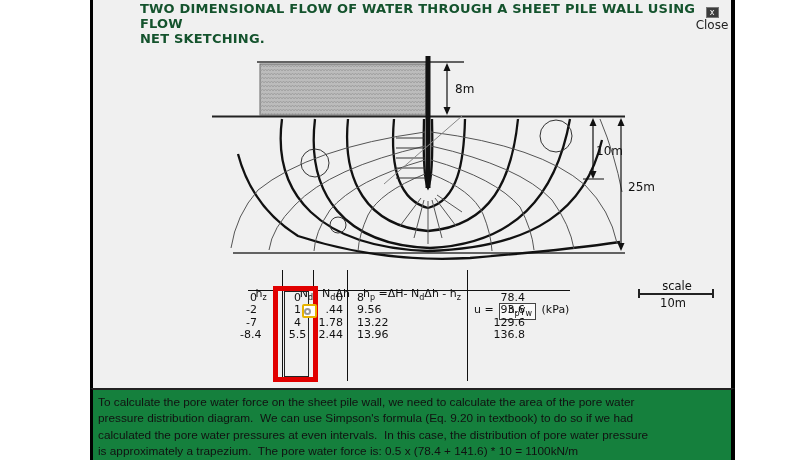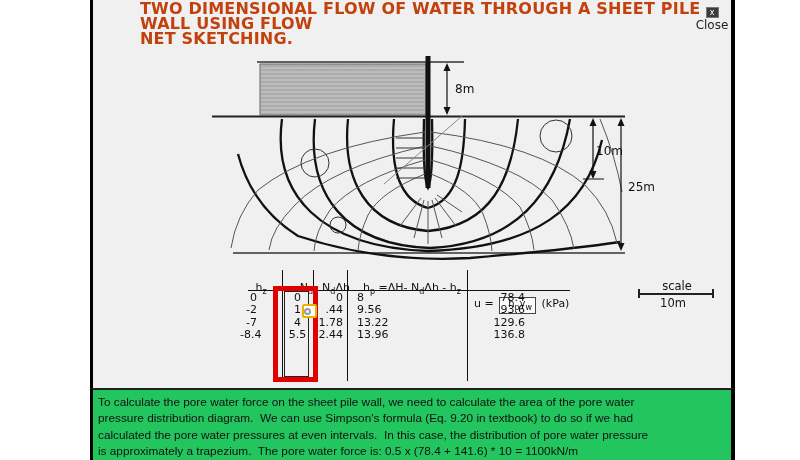--- a/index.html
+++ b/index.html
@@ -4,36 +4,36 @@
 <style>
   * { margin:0; padding:0; box-sizing:border-box; }
   html,body { width:800px; height:460px; background:#ffffff; overflow:hidden;
               font-family:"DejaVu Sans", sans-serif; }
   #stage { position:relative; width:800px; height:460px; }
 
   .panel { position:absolute; left:90px; top:0; width:645px; height:460px;
            background:#f0f0f0; border-left:3px solid #000; border-right:4px solid #000; }
 
   .title { position:absolute; left:140px; top:1px; width:575px;
-           font-weight:bold; font-size:16px; line-height:15px; color:#c2410c;
+           font-weight:bold; font-size:13px; line-height:15px; color:#14532d;
            letter-spacing:0.2px; }
 
   .close-wrap { position:absolute; left:694px; top:0; width:36px; text-align:center; }
   .close-box { display:inline-block; width:13px; height:11px; background:#3c3c3c;
                border:1px solid #777; color:#fff; font-size:8px; line-height:9px;
                text-align:center; cursor:pointer; }
   .close-label { font-size:12px; color:#222; line-height:12px; }
 
   svg.diagram { position:absolute; left:0; top:0; pointer-events:none; }
   svg text { font-family:"DejaVu Sans", sans-serif; font-size:12px; fill:#111; }
 
   
   .fntable { position:absolute; left:240px; top:268px; width:332px; height:114px;
              font-size:11px; color:#111; }
-  .th-row { position:absolute; top:10px; left:0; width:332px; height:21px;text-decoration:underline; }
+  .th-row { position:absolute; top:16px; left:0; width:332px; height:21px;text-decoration:underline; }
   .th { position:absolute; top:3px; }
   .th sub, .td sub { font-size:8px; }
   .th-c1 { left:0;   width:42px;  text-align:center; }
   .th-c2 { left:42px; width:31px; text-align:right; }
   .th-c3 { left:73px; width:34px; text-align:center;margin-left:6px; }
   .th-c4 { left:107px; width:120px; padding-left:16px; }
   .th-c5 { left:227px; width:105px; padding-left:7px; white-space:nowrap; }
   .ubox { display:inline-block; border:1px solid #444; background:#fafafa;
           padding:0 3px 1px 8px; margin:16px 2px; font-size:10px; }
   .hrule { position:absolute; left:8px; top:22px; width:322px; height:1px; background:#111; }
@@ -59,21 +59,21 @@
   
   .scale-label { position:absolute; left:640px; top:279px; width:74px;
                  text-align:center; font-size:11.5px; color:#111; }
   .scale-line  { position:absolute; left:638px; top:293px; width:76px; height:2px; background:#222; }
   .scale-tick  { position:absolute; top:289px; width:2px; height:9px; background:#222; }
   .scale-value { position:absolute; left:640px; top:296px; width:66px;
                  text-align:center; font-size:11.5px; color:#111; }
 
   
   .note { position:absolute; left:90px; top:388px; width:645px; height:72px;
-          background:#22c55e; border-top:2px solid #222; border-left:3px solid #000;
+          background:#15803d; border-top:2px solid #222; border-left:3px solid #000;
           border-right:4px solid #000; padding:4px 6px 0 5px; }
   .note .line { font-family:"Liberation Sans", sans-serif; font-size:11.8px;
                 line-height:16.4px; color:#111; white-space:pre; }
 </style>
 </head>
 <body>
 
 <div id="stage">
 
   <div class="panel"></div>

